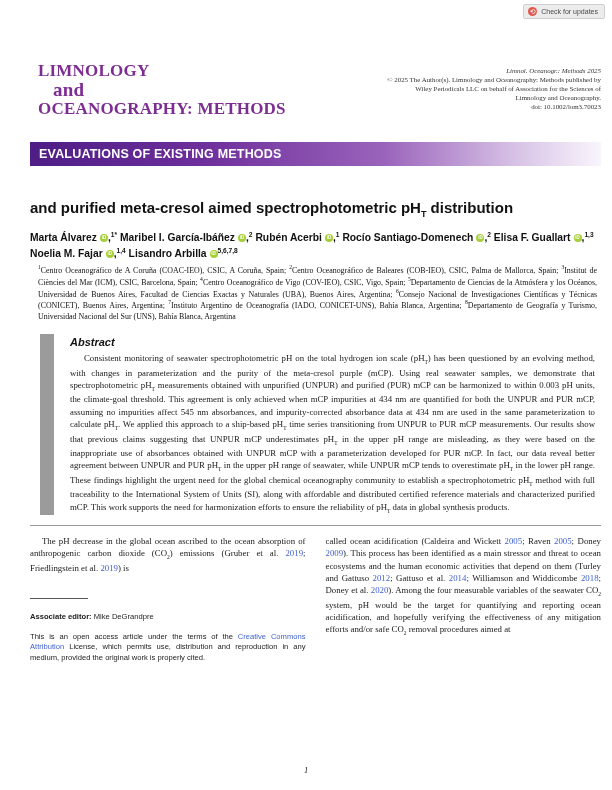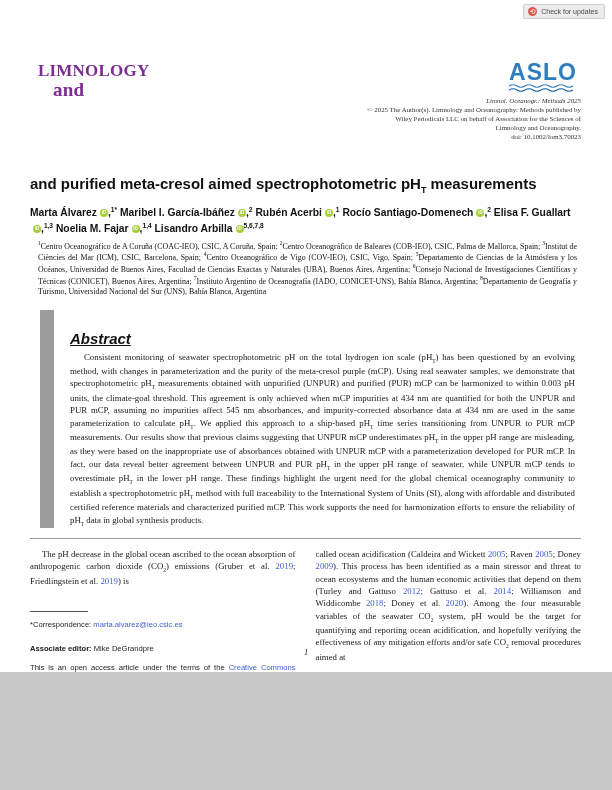--- a/index.html
+++ b/index.html
@@ -1,19 +1,19 @@
 <!DOCTYPE html>
 <html><head>
 <meta charset="utf-8">
 <style>
   html,body{margin:0;padding:0;background:#c8c8c8;}
   .page{
-    position:relative;width:612px;height:672px;margin:0 auto;background:#ffffff;
+    position:relative;width:612px;height:790px;margin:0 auto;background:#ffffff;
     font-family:"Liberation Serif",serif;color:#1a1a1a;overflow:hidden;
-    box-sizing:border-box;padding:0 31px 0 30px;
+    box-sizing:border-box;padding:0 11px 0 30px;
   }
   
   .update-badge{
     position:absolute;top:4px;right:7px;display:flex;align-items:center;gap:4px;
     background:#ececec;border:1px solid #cfcfcf;border-radius:2px;
     padding:2px 6px 2px 4px;font-family:"Liberation Sans",sans-serif;
     font-size:7px;color:#4a4a4a;cursor:pointer;
   }
   .badge-icon{
     width:9px;height:9px;border-radius:50%;background:#e2574c;color:#fff;
@@ -64,21 +64,21 @@
     margin-top:3px;font-size:7.9px;line-height:1.4;text-align:justify;
     padding:0 4px 0 8px;color:#111;
   }
   .affiliations sup{font-size:5.6px;}
   
   .abstract-wrap{display:flex;margin:12px 0 0 10px;}
   .abstract-bar{width:14px;background:#9b9b9b;flex:none;}
   .abstract-content{margin-left:16px;padding-right:6px;}
   .abstract-heading{
     font-family:"Liberation Sans",sans-serif;font-weight:bold;font-style:italic;
-    font-size:15px;margin:20px 0 4px 0;color:#111;text-decoration:underline;
+    font-size:11px;margin:2px 0 4px 0;color:#111;
   }
   .abstract-text{font-size:8.8px;line-height:1.41;text-align:justify;text-indent:14px;margin:0;}
   .abstract-text sub,.body-text sub{font-size:.62em;}
   
   .divider{border:none;border-top:1px solid #9a9a9a;margin:10px 0 9px 0;}
   .columns{display:flex;gap:20px;}
   .col{flex:1;min-width:0;}
   .body-text{font-size:8.8px;line-height:1.4;text-align:justify;margin:0;}
   .indent{text-indent:12px;}
   .link{color:#3f5fd0;cursor:pointer;}
@@ -103,43 +103,40 @@
 
   <div class="update-badge">
     <span class="badge-icon">⟲</span>
     <span>Check for updates</span>
   </div>
 
   <div class="masthead">
     <div class="journal-title">
       <div>LIMNOLOGY</div>
       <div class="jt-and">and</div>
+      <div>OCEANOGRAPHY: METHODS</div>
     </div>
     <div class="masthead-right">
-      <span class="aslo-logo">
-        <span class="aslo-text">ASLO</span>
-        <svg class="aslo-waves" width="64" height="8" viewBox="0 0 64 8">
-          <path d="M0 2 q4 -2.5 8 0 q4 2.5 8 0 q4 -2.5 8 0 q4 2.5 8 0 q4 -2.5 8 0 q4 2.5 8 0 q4 -2.5 8 0 q4 2.5 8 0" stroke="#2e7dbd" stroke-width="1.1" fill="none"></path>
-          <path d="M0 6 q4 -2.5 8 0 q4 2.5 8 0 q4 -2.5 8 0 q4 2.5 8 0 q4 -2.5 8 0 q4 2.5 8 0 q4 -2.5 8 0 q4 2.5 8 0" stroke="#1b5e9e" stroke-width="1.1" fill="none"></path>
-        </svg>
-      </span>
       <div class="citation">
         <div class="it">Limnol. Oceanogr.: Methods 2025</div>
         <div>© 2025 The Author(s). Limnology and Oceanography: Methods published by</div>
         <div>Wiley Periodicals LLC on behalf of Association for the Sciences of</div>
         <div>Limnology and Oceanography.</div>
         <div>doi: 10.1002/lom3.70023</div>
       </div>
     </div>
   </div>
 
+  <div class="banner">
+    <span>EVALUATIONS OF EXISTING METHODS</span>
+  </div>
 
   <h1 class="title">
     <br>
-    <span>and purified meta-cresol aimed spectrophotometric pH</span><sub>T</sub><span> measurements</span><br>
+    <span>and purified meta-cresol aimed spectrophotometric pH</span><sub>T</sub><span> distribution</span><br>
   </h1>
 
   <div class="authors" id="authors"><span class="author"><span>Marta Álvarez</span><span class="orcid">iD</span>,<sup>1*</sup> </span><span class="author"><span>Maribel I. García-Ibáñez</span><span class="orcid">iD</span>,<sup>2</sup> </span><span class="author"><span>Rubén Acerbi</span><span class="orcid">iD</span>,<sup>1</sup> </span><span class="author"><span>Rocío Santiago-Domenech</span><span class="orcid">iD</span>,<sup>2</sup> </span><span class="author"><span>Elisa F. Guallart</span><span class="orcid">iD</span>,<sup>1,3</sup> </span><span class="author"><span>Noelia M. Fajar</span><span class="orcid">iD</span>,<sup>1,4</sup> </span><span class="author"><span>Lisandro Arbilla</span><span class="orcid">iD</span><sup>5,6,7,8</sup> </span></div>
 
   <div class="affiliations" id="affiliations"><sup>1</sup><span>Centro Oceanográfico de A Coruña (COAC-IEO), CSIC, A Coruña, Spain; </span><sup>2</sup><span>Centro Oceanográfico de Baleares (COB-IEO), CSIC, Palma de Mallorca, Spain; </span><sup>3</sup><span>Institut de Ciències del Mar (ICM), CSIC, Barcelona, Spain; </span><sup>4</sup><span>Centro Oceanográfico de Vigo (COV-IEO), CSIC, Vigo, Spain; </span><sup>5</sup><span>Departamento de Ciencias de la Atmósfera y los Océanos, Universidad de Buenos Aires, Facultad de Ciencias Exactas y Naturales (UBA), Buenos Aires, Argentina; </span><sup>6</sup><span>Consejo Nacional de Investigaciones Científicas y Técnicas (CONICET), Buenos Aires, Argentina; </span><sup>7</sup><span>Instituto Argentino de Oceanografía (IADO, CONICET-UNS), Bahía Blanca, Argentina; </span><sup>8</sup><span>Departamento de Geografía y Turismo, Universidad Nacional del Sur (UNS), Bahía Blanca, Argentina</span></div>
 
   <div class="abstract-wrap">
     <div class="abstract-bar"></div>
     <div class="abstract-content">
       <div class="abstract-heading">Abstract</div>
@@ -147,21 +144,20 @@
     </div>
   </div>
 
   <hr class="divider">
 
   <div class="columns">
     <div class="col">
       <p class="body-text indent">The pH decrease in the global ocean ascribed to the ocean absorption of anthropogenic carbon dioxide (CO<sub>2</sub>) emissions (Gruber et al. <span class="link">2019</span>; Friedlingstein et al. <span class="link">2019</span>) is</p>
       <div class="footnote-block">
         <div class="footnote-rule"></div>
-        <p class="footnote"><span>*Correspondence: </span><span class="link">marta.alvarez@ieo.csic.es</span></p>
         <p class="footnote editor"><b>Associate editor: </b><span>Mike DeGrandpre</span></p>
         <p class="footnote">This is an open access article under the terms of the <span class="link">Creative Commons Attribution</span> License, which permits use, distribution and reproduction in any medium, provided the original work is properly cited.</p>
       </div>
     </div>
     <div class="col">
       <p class="body-text">called ocean acidification (Caldeira and Wickett <span class="link">2005</span>; Raven <span class="link">2005</span>; Doney <span class="link">2009</span>). This process has been identified as a main stressor and threat to ocean ecosystems and the human economic activities that depend on them (Turley and Gattuso <span class="link">2012</span>; Gattuso et al. <span class="link">2014</span>; Williamson and Widdicombe <span class="link">2018</span>; Doney et al. <span class="link">2020</span>). Among the four measurable variables of the seawater CO<sub>2</sub> system, pH would be the target for quantifying and reporting ocean acidification, and hopefully verifying the effectiveness of any mitigation efforts and/or safe CO<sub>2</sub> removal procedures aimed at</p>
     </div>
   </div>
 
   <div class="page-number">1</div>

